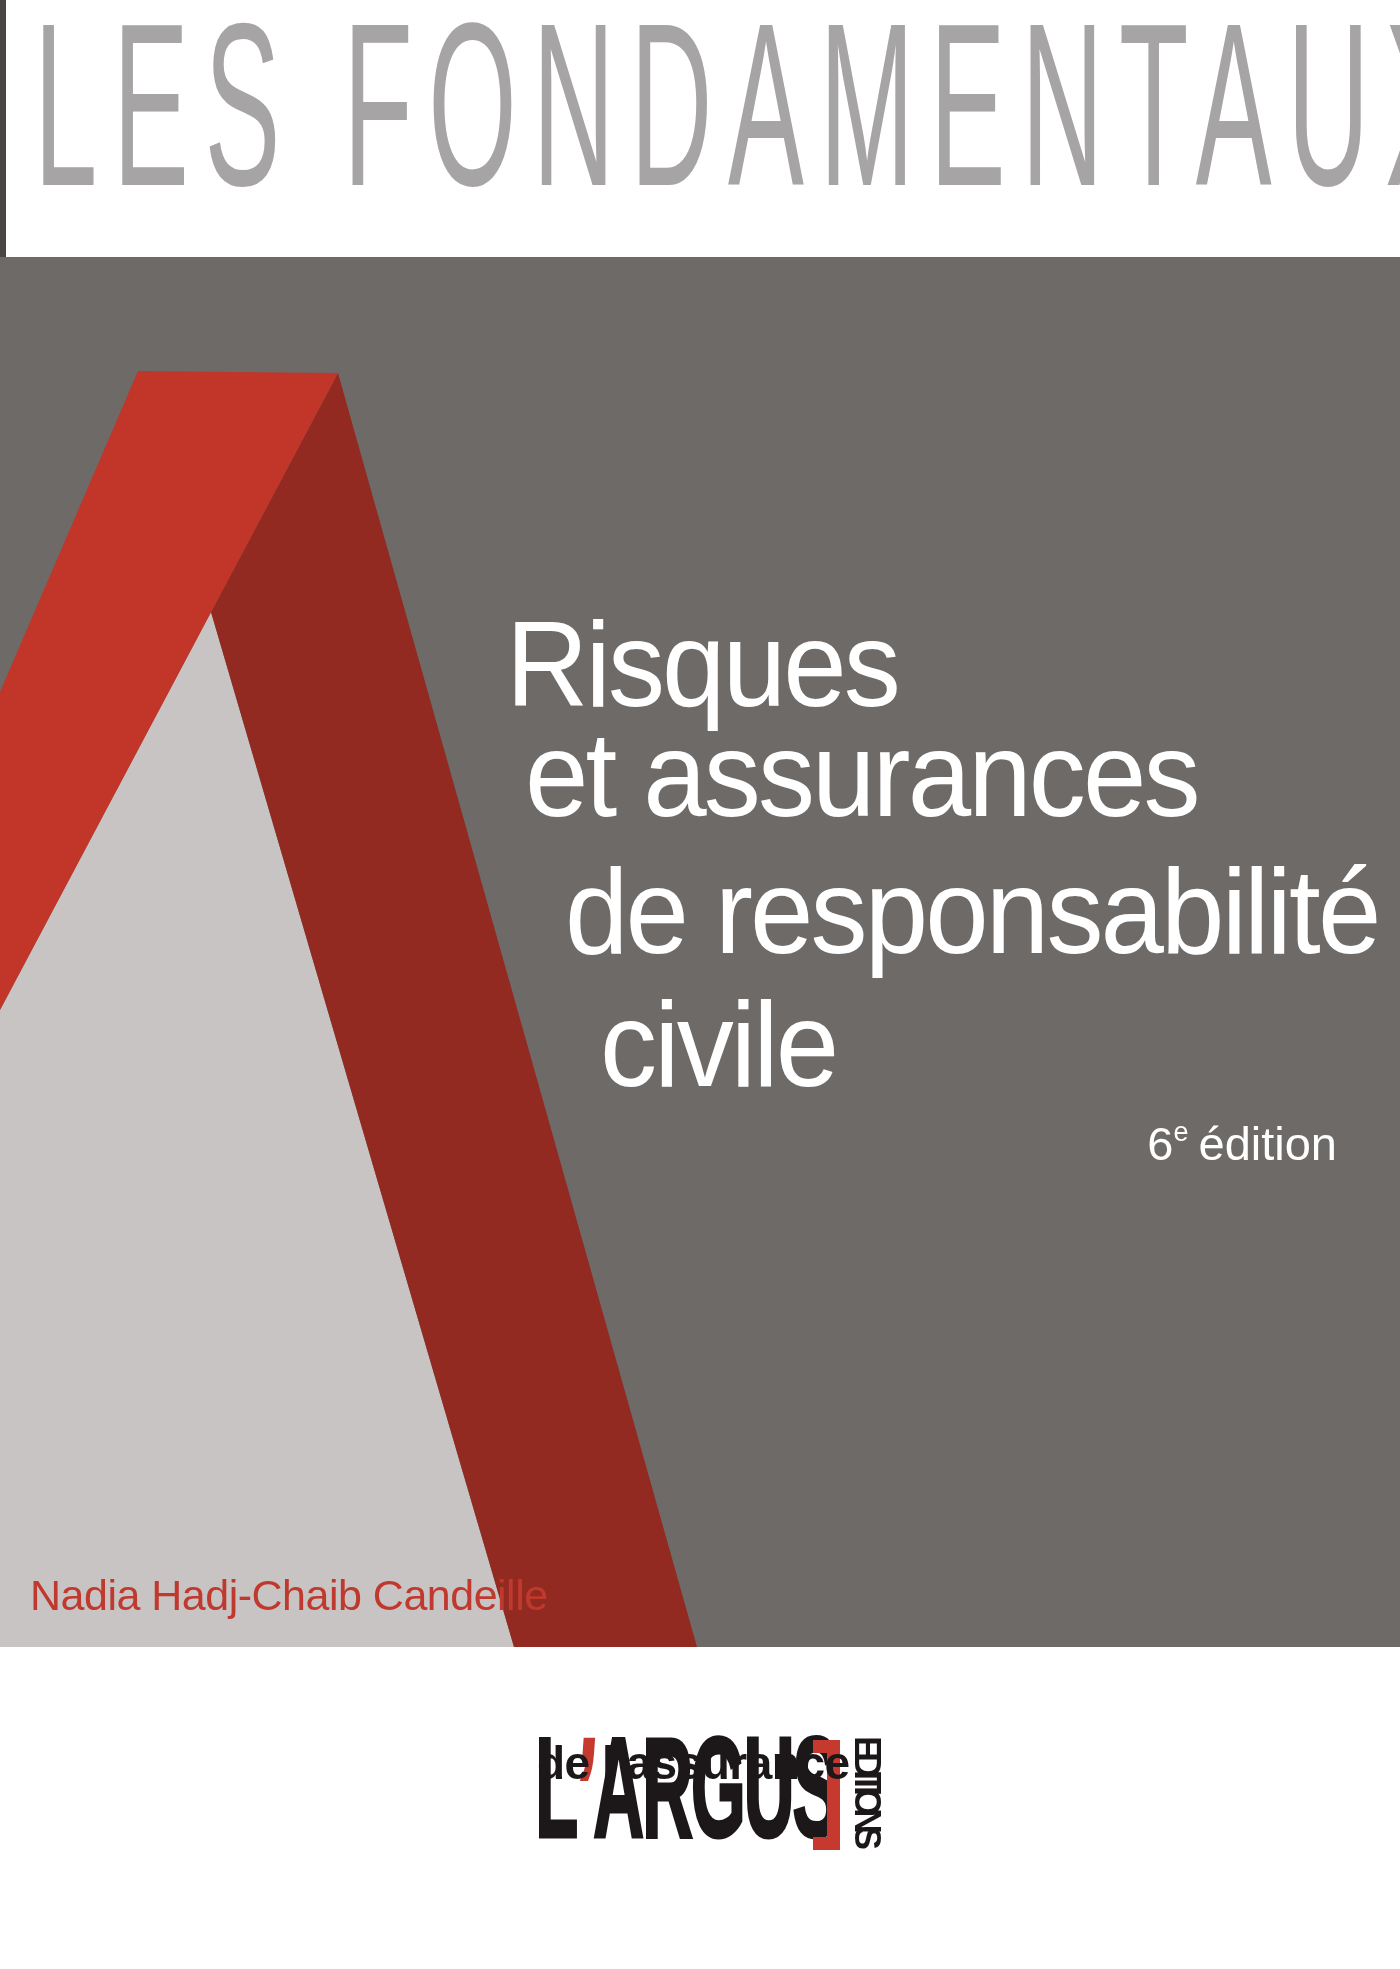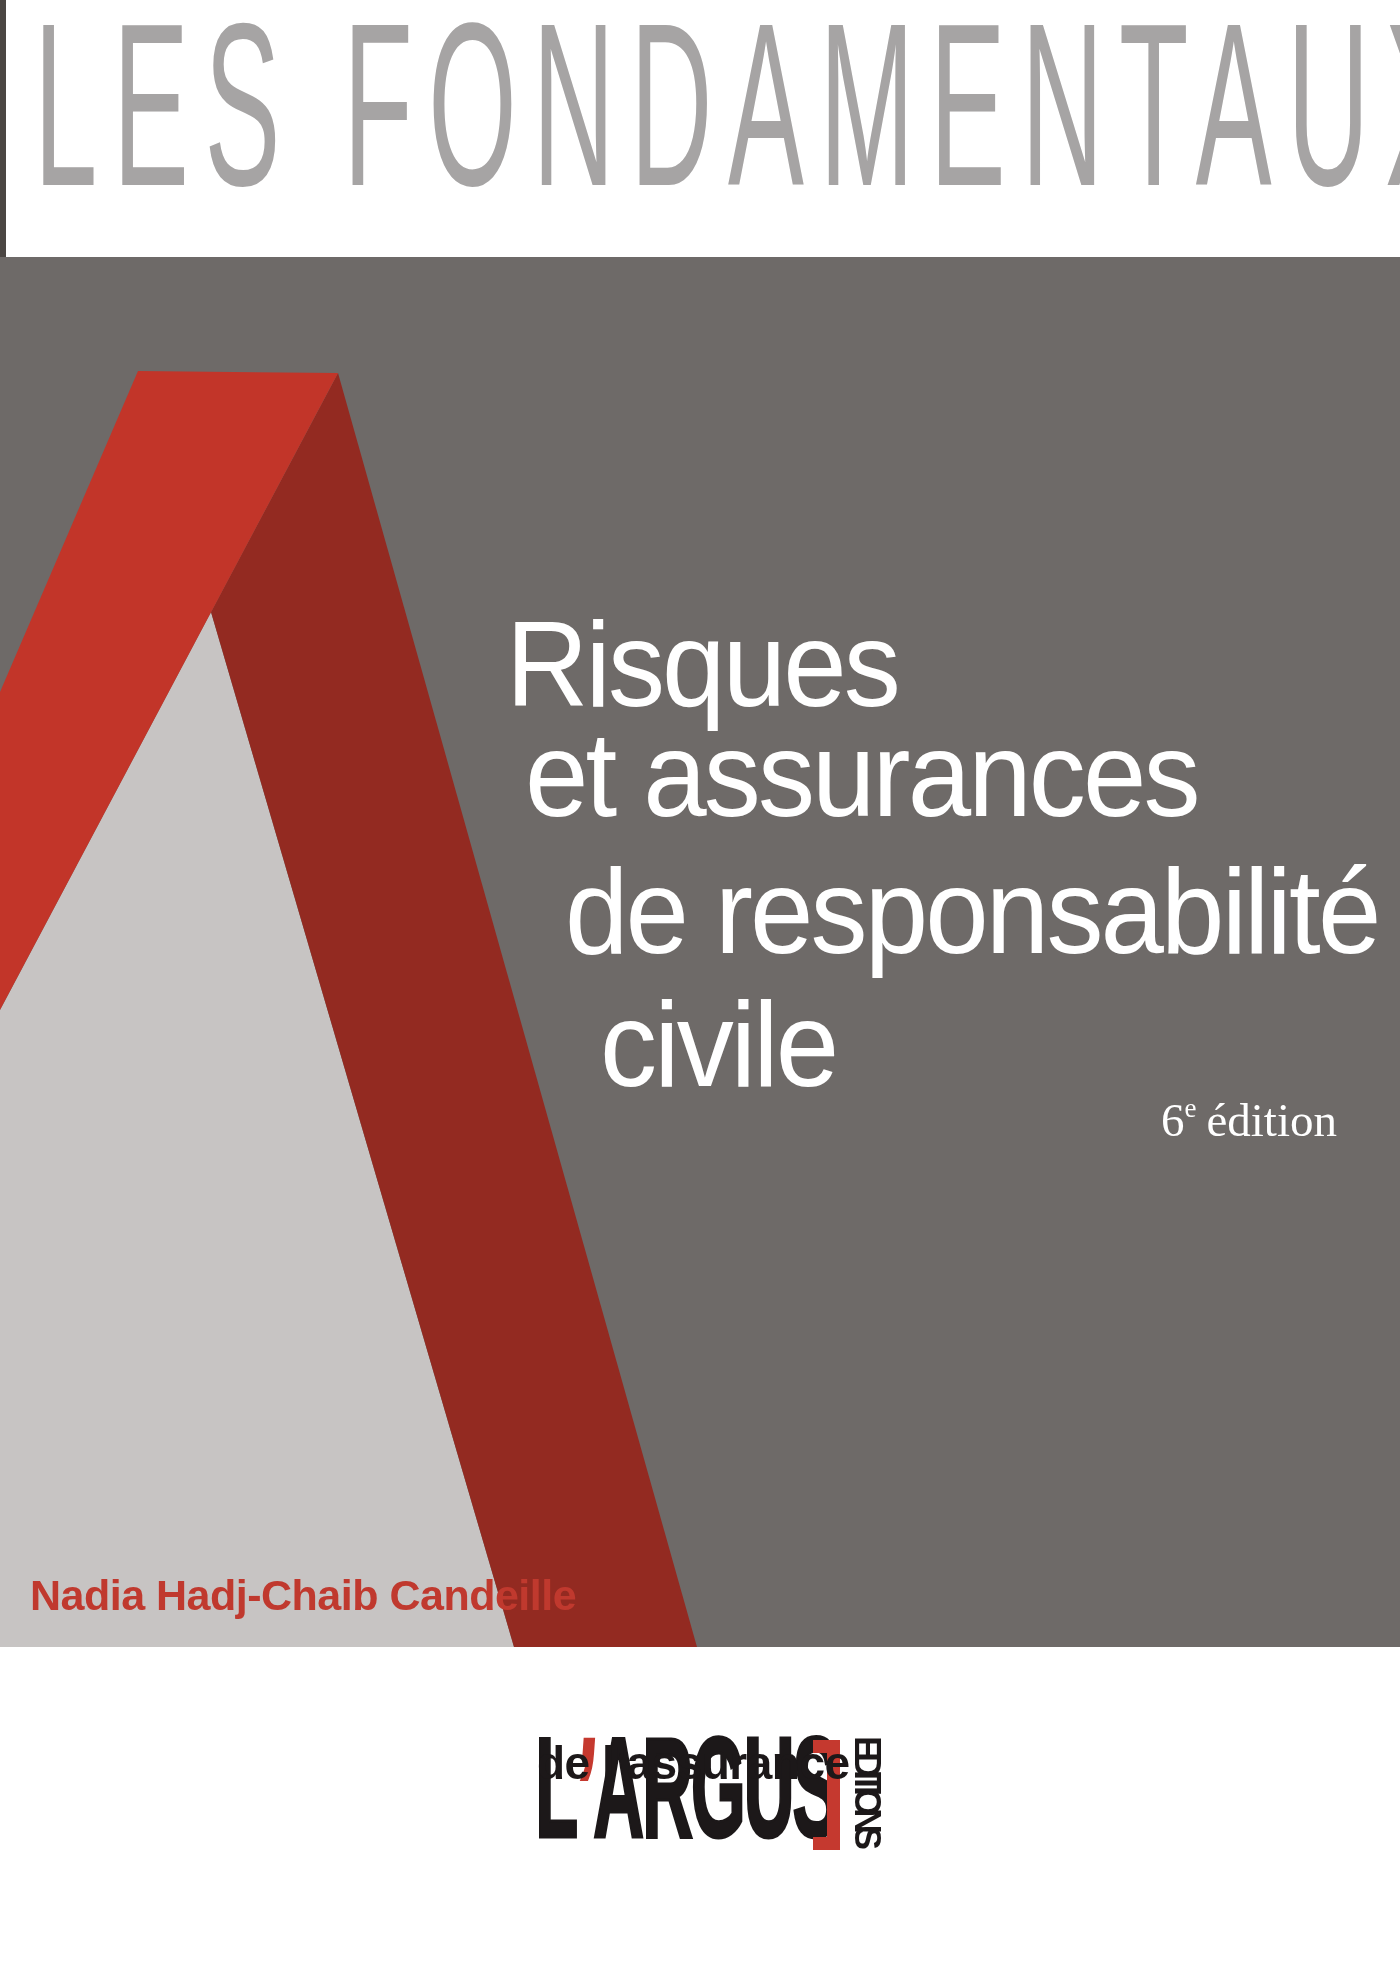--- a/index.html
+++ b/index.html
@@ -41,34 +41,33 @@
     font-size:120px;font-weight:400;line-height:1;
     letter-spacing:-3px;white-space:nowrap;
     color:var(--title-white,#ffffff);
     transform:scaleX(0.95);transform-origin:left top;
   }
   .tl1{left:506px;top:604px;}
   .tl2{left:525px;top:714px;}
   .tl3{left:565px;top:851px;}
   .tl4{left:600px;top:984px;}
   .edition{
-    position:absolute;right:63px;top:1097px;
+    position:absolute;right:63px;top:1120px;
     font-size:47px;font-weight:400;line-height:1;
     color:var(--title-white,#ffffff);white-space:nowrap;
     letter-spacing:0px;
-    font-family:Liberation Serif, serif;
   }
   .edition sup{
     font-size:27px;vertical-align:19px;line-height:0;
   }
   .edition .ed-word{margin-left:10px;}
   
   .author{
     position:absolute;left:30px;top:1574px;
-    font-size:43px;font-weight:700;line-height:1;
+    font-size:43px;font-weight:400;line-height:1;
     letter-spacing:-0.5px;white-space:nowrap;
     color:var(--author-red,#c0392e);
   }
   
   .argus-text{
     position:absolute;left:535px;top:1710px;
     font-size:142px;font-weight:700;line-height:1.1;
     letter-spacing:-5px;white-space:nowrap;
     color:var(--logo-black,#1c1819);
     transform:scaleX(0.5);transform-origin:left top;

